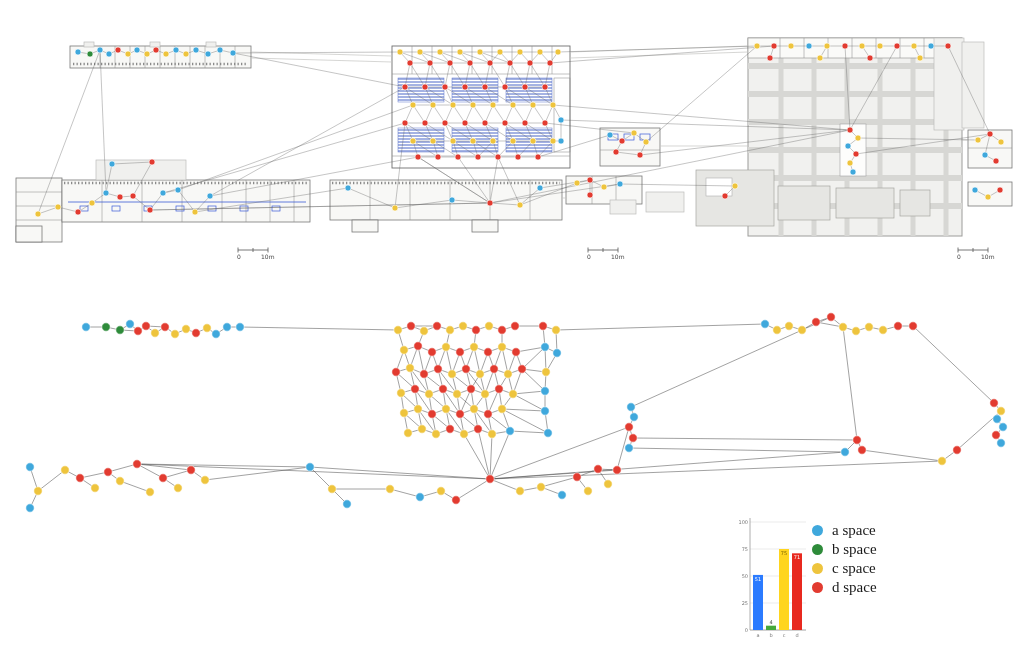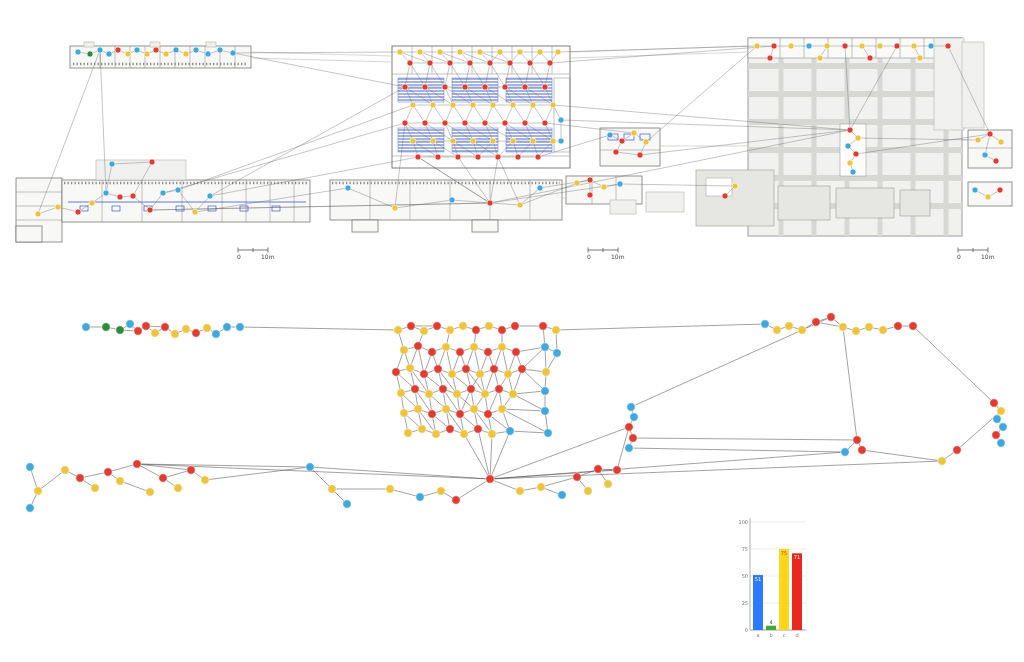--- a/index.html
+++ b/index.html
@@ -1000,13 +1000,31 @@
         <text x="771" y="637" text-anchor="middle" class="axlbl">b</text>
         <rect x="779" y="549" width="10" height="81" fill="#ffd51e"></rect>
         <text x="784" y="555" text-anchor="middle" class="barlbl" fill="#7a6200">75</text>
         <text x="784" y="637" text-anchor="middle" class="axlbl">c</text>
         <rect x="792" y="553.32" width="10" height="76.67999999999999" fill="#e8291f"></rect>
         <text x="797" y="559.32" text-anchor="middle" class="barlbl" fill="#ffffff">71</text>
         <text x="797" y="637" text-anchor="middle" class="axlbl">d</text>
       </g>
   </svg>
 
+  <div class="legend">
+    <div class="legend-row">
+      <span class="legend-dot" style="background: rgb(63, 168, 220);"></span>
+      <span class="legend-label">a space</span>
+    </div>
+    <div class="legend-row">
+      <span class="legend-dot" style="background: rgb(46, 139, 58);"></span>
+      <span class="legend-label">b space</span>
+    </div>
+    <div class="legend-row">
+      <span class="legend-dot" style="background: rgb(238, 196, 61);"></span>
+      <span class="legend-label">c space</span>
+    </div>
+    <div class="legend-row">
+      <span class="legend-dot" style="background: rgb(226, 59, 48);"></span>
+      <span class="legend-label">d space</span>
+    </div>
+  </div>
 </div>
 
 </body></html>

